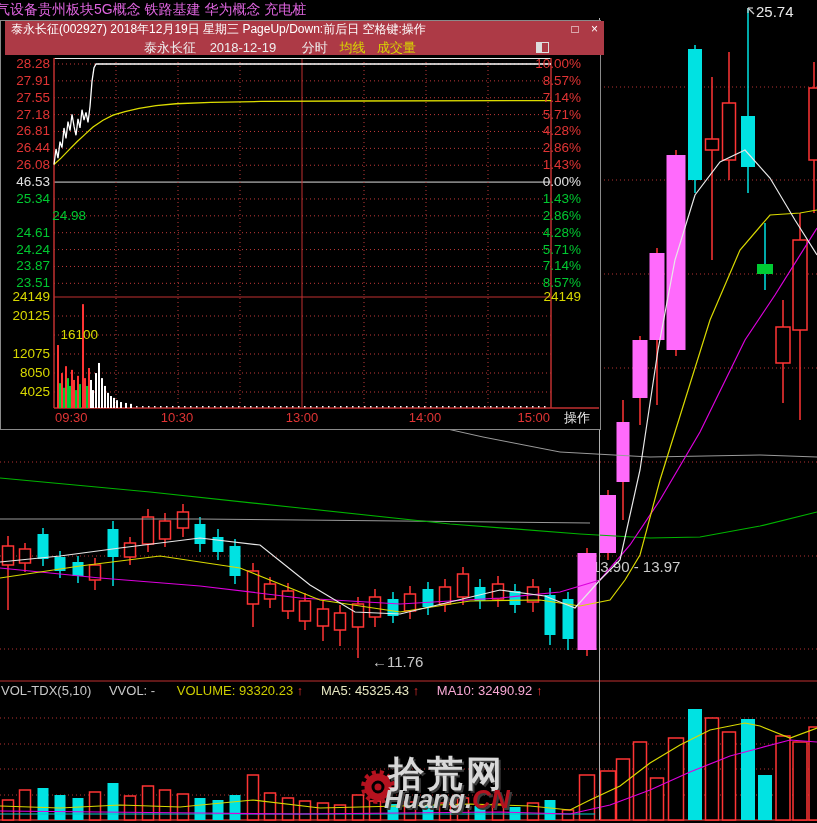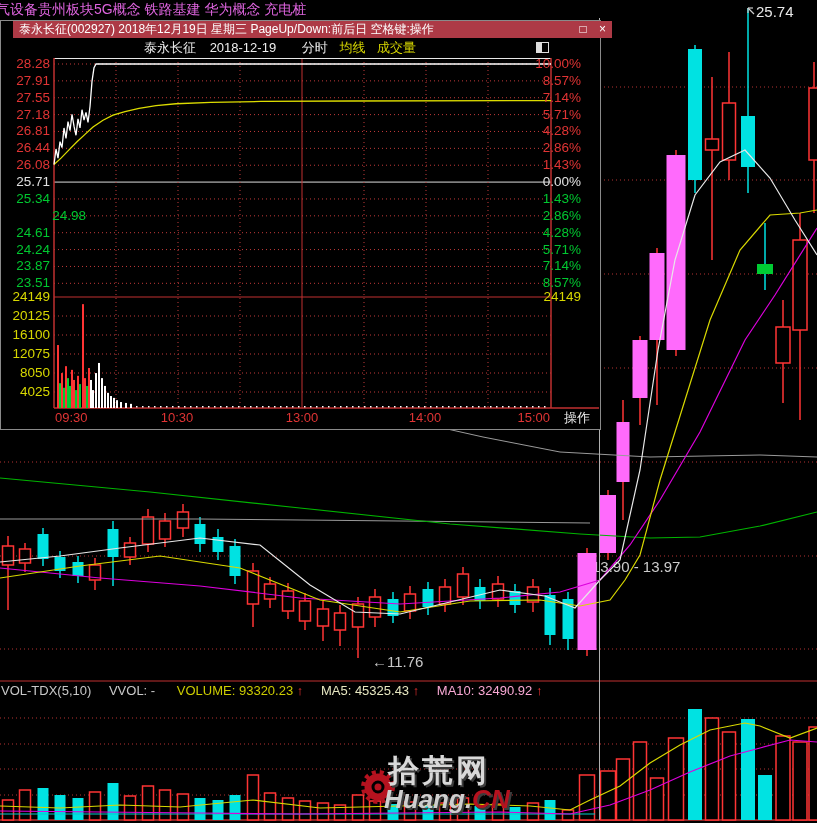--- a/index.html
+++ b/index.html
@@ -16,21 +16,21 @@
           font-size:13px;line-height:17px;white-space:nowrap;}
   #indrow .nm{color:#c8c8c8;}
   #indrow .vvol{color:#c8c8c8;margin-left:14px;}
   #indrow .volu{color:#cccc00;margin-left:18px;}
   #indrow .ma5{color:#e6e6c0;margin-left:14px;}
   #indrow .ma10{color:#f9a8d4;margin-left:14px;}
   #indrow .arr{color:#ff3434;font-weight:bold;}
   
   #popup{position:absolute;left:0;top:20px;width:601px;height:410px;background:#000;
          border:1px solid #8a8a8a;box-sizing:border-box;z-index:40;}
-  #ptitle{position:absolute;left:12px;top:0;width:100%;height:17px;background:#ad3a46;
+  #ptitle{position:absolute;left:4px;top:0;width:100%;height:34px;background:#ad3a46;
           color:#fff;font-size:12px;line-height:17px;padding-left:6px;box-sizing:border-box;
           white-space:nowrap;}
   #pbtns{position:absolute;right:6px;top:0;height:17px;line-height:16px;color:#fff;font-size:12px;}
   #pbtns span{margin-left:9px;cursor:default;}
   #phead{position:absolute;left:0;top:17px;width:100%;height:20px;font-size:13px;
          line-height:20px;white-space:nowrap;}
   #phead .stock{color:#eee;margin-left:143px;}
   #phead .date{color:#eee;margin-left:10px;}
   #phead .t1{color:#eee;margin-left:22px;}
   #phead .t2{color:#d8d800;margin-left:8px;}
@@ -44,21 +44,21 @@
   .axlab.left{left:0;width:49px;text-align:right;}
   .axlab.red{color:#e03434;}
   .axlab.grn{color:#00c830;}
   .axlab.wht{color:#e0e0e0;}
   .axlab.yel{color:#d8d800;}
   
   #wm{position:absolute;left:332px;top:750px;width:185px;height:70px;z-index:30;}
   #wm .num{position:absolute;left:0;top:6px;font-size:52px;font-weight:bold;color:#b5121f;
            line-height:56px;}
   #wm .gearwrap{position:absolute;left:27px;top:20px;}
-  #wm .site{position:absolute;left:56px;top:0;font-size:31px;font-weight:bold;color:#d9d9d9;
+  #wm .site{position:absolute;left:56px;top:0;font-size:36px;font-weight:bold;color:#d9d9d9;
             letter-spacing:3px;text-shadow:2px 2px 0 #3c3c3c;}
   #wm .dom{position:absolute;left:52px;top:34px;font-size:26px;font-weight:bold;color:#cfcfcf;
            text-shadow:2px 2px 0 #3c3c3c;font-style:italic;}
   #wm .cn{color:#b5121f;}
 </style>
 </head>
 <body>
 
 <div id="app">
 
@@ -403,21 +403,21 @@
         <text x="549" y="364" fill="#e03434" font-size="13" text-anchor="end">15:00</text>
         <text x="576" y="364" fill="#eeeeee" font-size="13" text-anchor="middle">操作</text>
       </svg>
   <div class="axlab left red" style="top: 35px;">28.28</div>
       <div class="axlab left red" style="top: 51.87px;">27.91</div>
       <div class="axlab left red" style="top: 68.74px;">27.55</div>
       <div class="axlab left red" style="top: 85.61px;">27.18</div>
       <div class="axlab left red" style="top: 102.48px;">26.81</div>
       <div class="axlab left red" style="top: 119.35px;">26.44</div>
       <div class="axlab left red" style="top: 136.22px;">26.08</div>
-      <div class="axlab left wht" style="top: 153.09px;">25.71</div>
+      <div class="axlab left wht" style="top: 153.09px;">46.53</div>
       <div class="axlab left grn" style="top: 169.96px;">25.34</div>
       <div class="axlab left grn" style="top: 186.83px; padding-left: 36px;">24.98</div>
       <div class="axlab left grn" style="top: 203.7px;">24.61</div>
       <div class="axlab left grn" style="top: 220.57px;">24.24</div>
       <div class="axlab left grn" style="top: 237.44px;">23.87</div>
       <div class="axlab left grn" style="top: 254.31px;">23.51</div>
       <div class="axlab right red" style="top: 35px;">10.00%</div>
       <div class="axlab right red" style="top: 51.87px;">8.57%</div>
       <div class="axlab right red" style="top: 68.74px;">7.14%</div>
       <div class="axlab right red" style="top: 85.61px;">5.71%</div>
@@ -426,21 +426,21 @@
       <div class="axlab right red" style="top: 136.22px;">1.43%</div>
       <div class="axlab right wht" style="top: 153.09px;">0.00%</div>
       <div class="axlab right grn" style="top: 169.96px;">1.43%</div>
       <div class="axlab right grn" style="top: 186.83px;">2.86%</div>
       <div class="axlab right grn" style="top: 203.7px;">4.28%</div>
       <div class="axlab right grn" style="top: 220.57px;">5.71%</div>
       <div class="axlab right grn" style="top: 237.44px;">7.14%</div>
       <div class="axlab right grn" style="top: 254.31px;">8.57%</div>
       <div class="axlab left yel" style="top: 268px;">24149</div>
       <div class="axlab left yel" style="top: 287px;">20125</div>
-      <div class="axlab left yel" style="top: 306px;">16100</div>
+      <div class="axlab left yel" style="top: 306px; padding-left: 48px;">16100</div>
       <div class="axlab left yel" style="top: 325px;">12075</div>
       <div class="axlab left yel" style="top: 344px;">8050</div>
       <div class="axlab left yel" style="top: 363px;">4025</div>
       <div class="axlab right yel" style="top: 268px;">24149</div>
     </div>
 
   <div id="wm">
     <svg class="gearwrap" width="40" height="40">
       <circle cx="19" cy="17" r="10" fill="none" stroke="#b5121f" stroke-width="7"></circle>
       <circle cx="19" cy="17" r="15" fill="none" stroke="#b5121f" stroke-width="4" stroke-dasharray="4 4"></circle>

